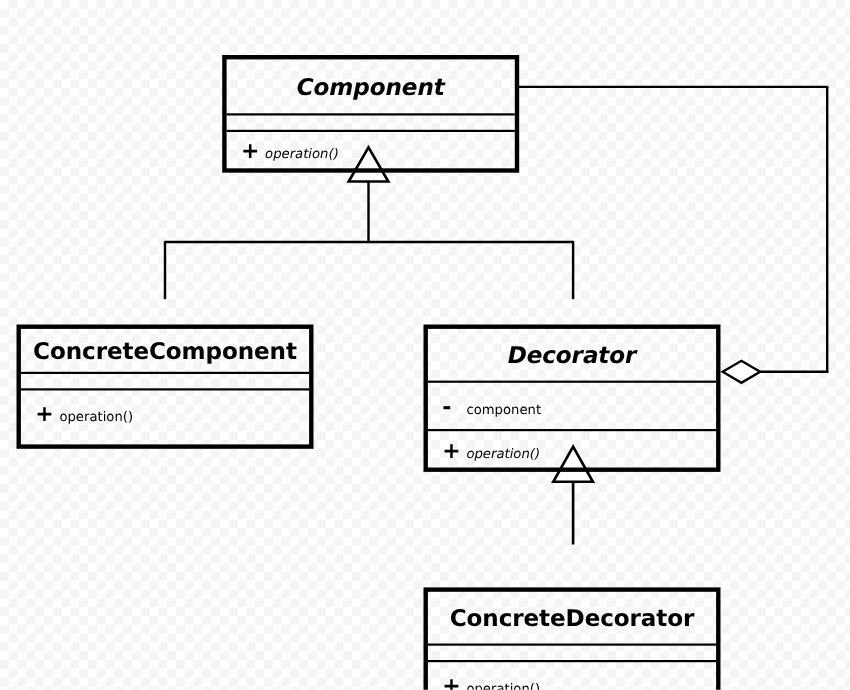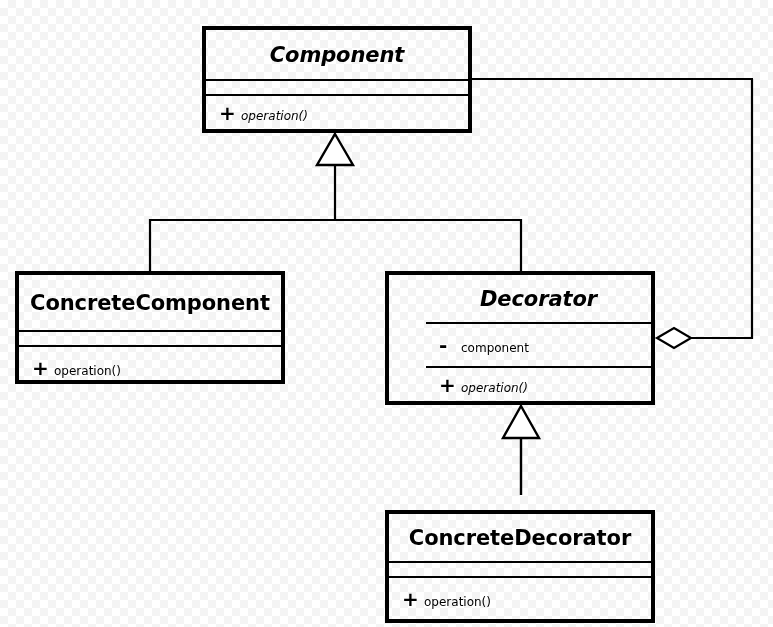--- a/index.html
+++ b/index.html
@@ -31,20 +31,21 @@
     top: 0;
     width: 773px;
     height: 627px;
   }
   .uml-class {
     position: absolute;
     box-sizing: border-box;
     border: 4px solid #000000;
     background: transparent;
     z-index: 5;
+    margin-top: 24px;
   }
   .compartment {
     box-sizing: border-box;
     display: flex;
     align-items: center;
     overflow: hidden;
   }
   .compartment.name-comp {
     justify-content: center;
   }
@@ -130,33 +131,33 @@
     <div class="compartment sep" style="height:15px;"></div>
     <div class="compartment sep" style="height:35px;">
       <div class="member-row">
         <span class="visibility">+</span>
         <span class="member-name abstract">operation()</span>
       </div>
     </div>
   </div>
 
   <div class="uml-class" style="left:15px; top:271px; width:270px; height:113px;">
-    <div class="compartment name-comp" style="height:55px;">
+    <div class="compartment name-comp" style="height:39px;">
       <span class="class-name">ConcreteComponent</span>
     </div>
     <div class="compartment sep" style="height:15px;"></div>
     <div class="compartment sep" style="height:43px;">
       <div class="member-row">
         <span class="visibility">+</span>
         <span class="member-name">operation()</span>
       </div>
     </div>
   </div>
 
-  <div class="uml-class" style="left:385px; top:271px; width:270px; height:134px;padding-left:37px;">
+  <div class="uml-class" style="left:385px; top:271px; width:270px; height:134px;">
     <div class="compartment name-comp" style="height:47px;">
       <span class="class-name abstract">Decorator</span>
     </div>
     <div class="compartment sep" style="height:44px;">
       <div class="member-row">
         <span class="visibility">-</span>
         <span class="member-name">component</span>
       </div>
     </div>
     <div class="compartment sep" style="height:35px;">

